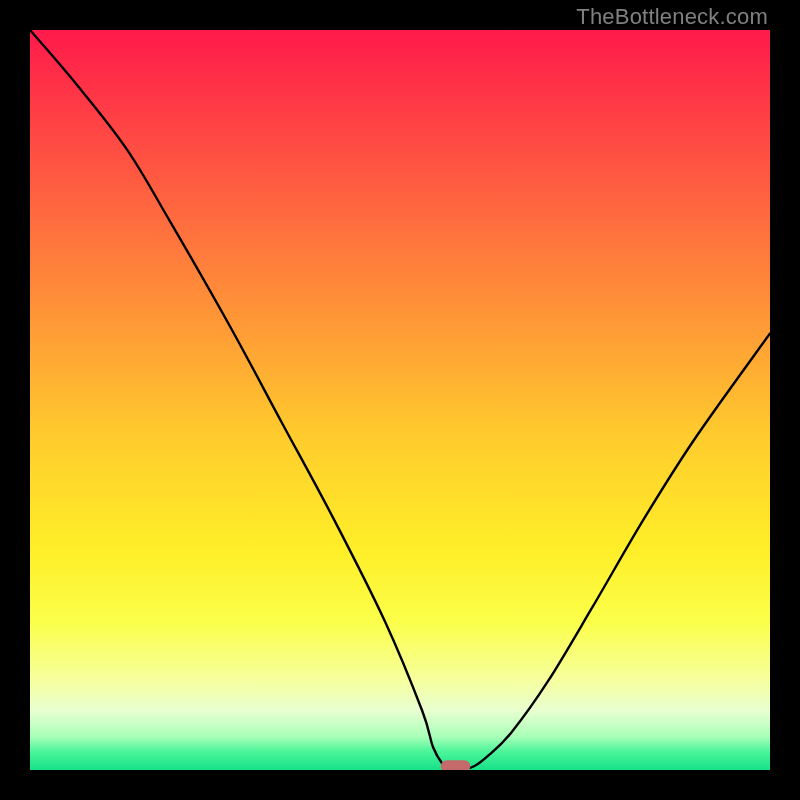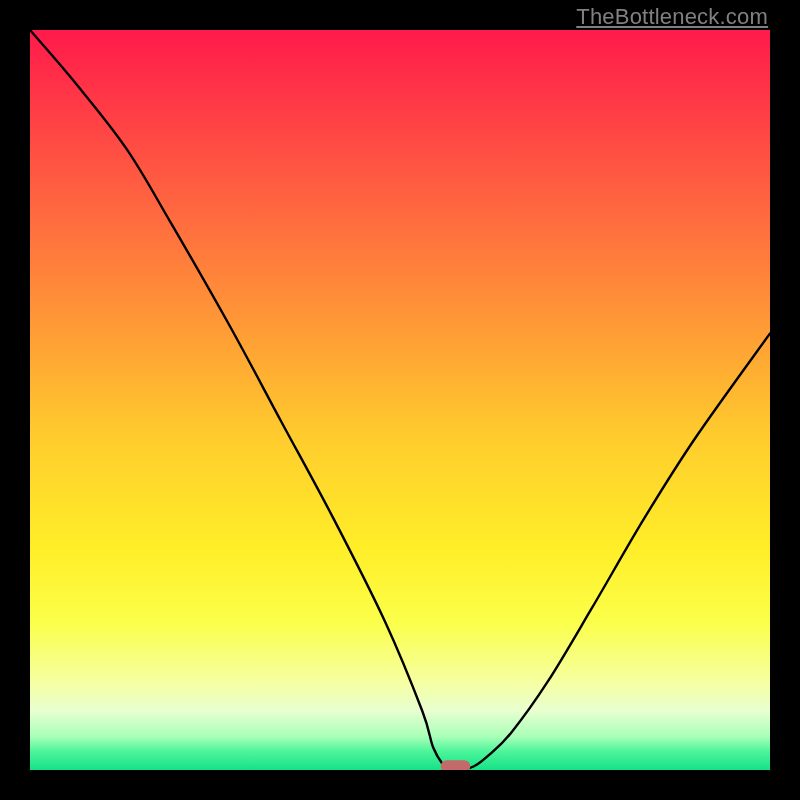--- a/index.html
+++ b/index.html
@@ -29,21 +29,20 @@
   }
   .watermark {
     position: absolute;
     top: 4px;
     right: 32px;
     font-family: Arial, Helvetica, sans-serif;
     font-size: 22px;
     color: #808080;
     font-weight: 500;
     letter-spacing: 0.2px;
-    text-decoration: underline;
   }
   svg { display: block; }
 </style>
 </head>
 <body>
 
 <div class="frame">
   <div class="plot">
     <svg id="chart-svg" width="740" height="740" viewBox="0 0 740 740">
       <defs>

